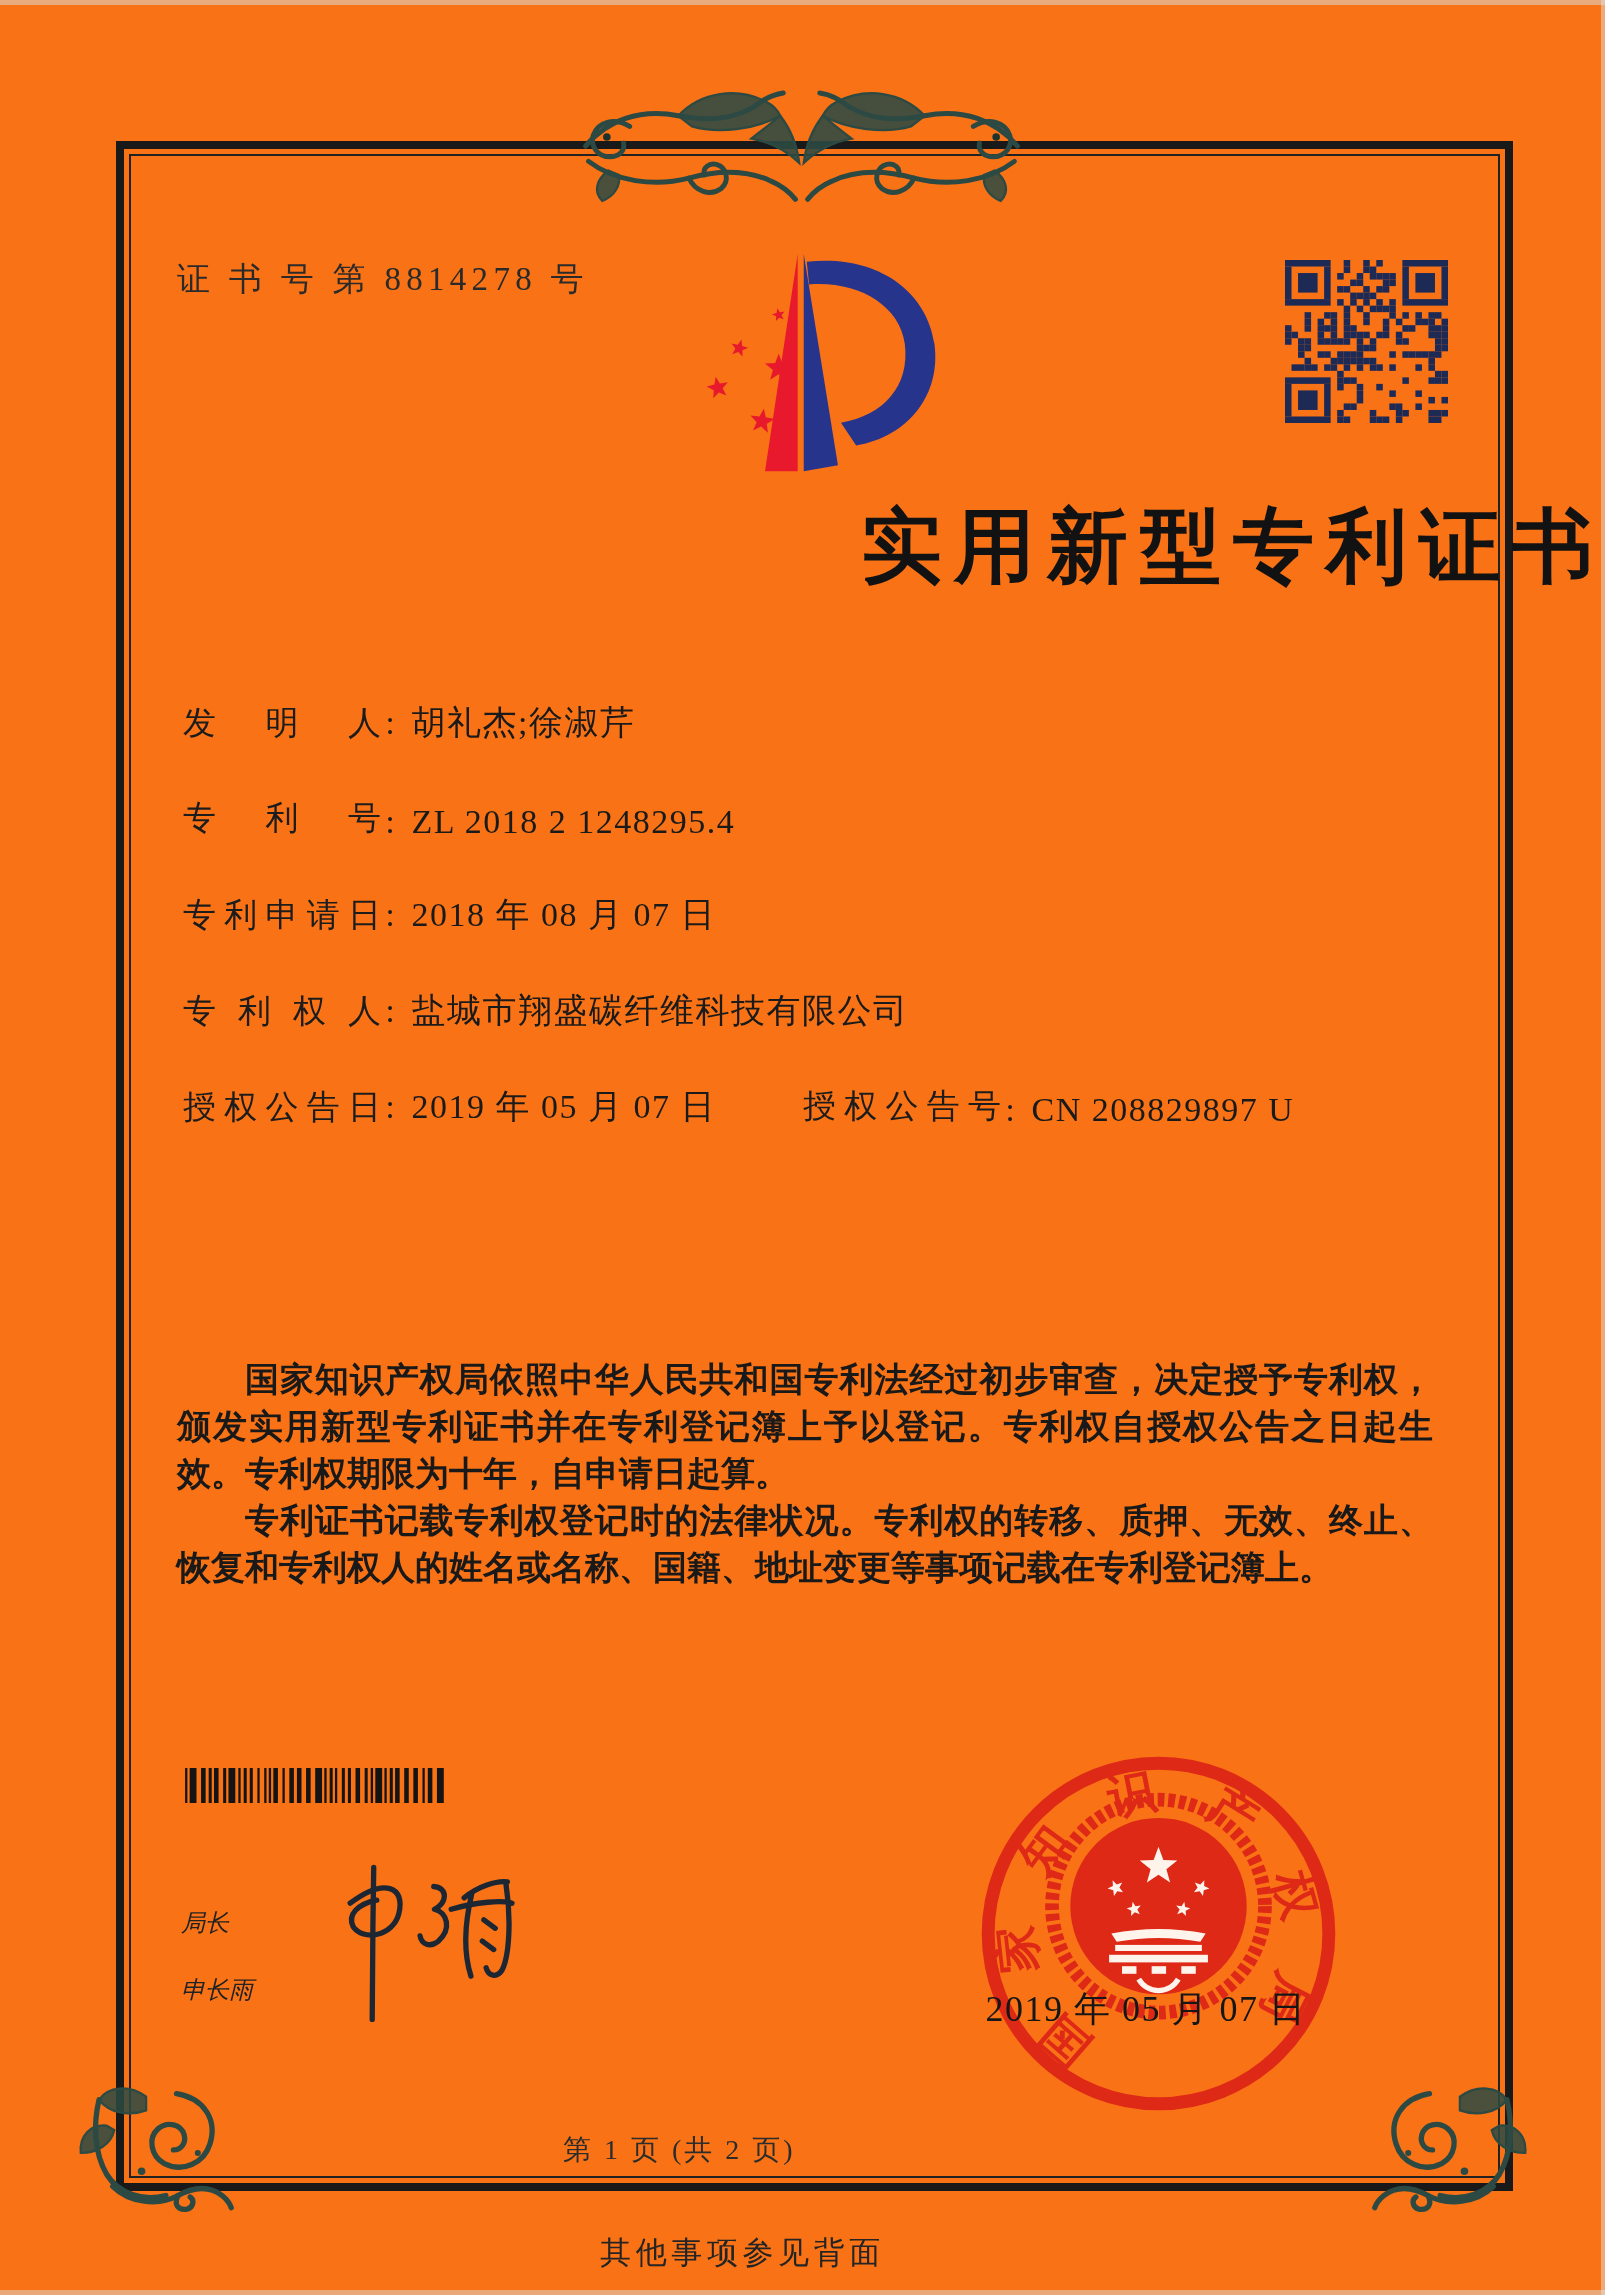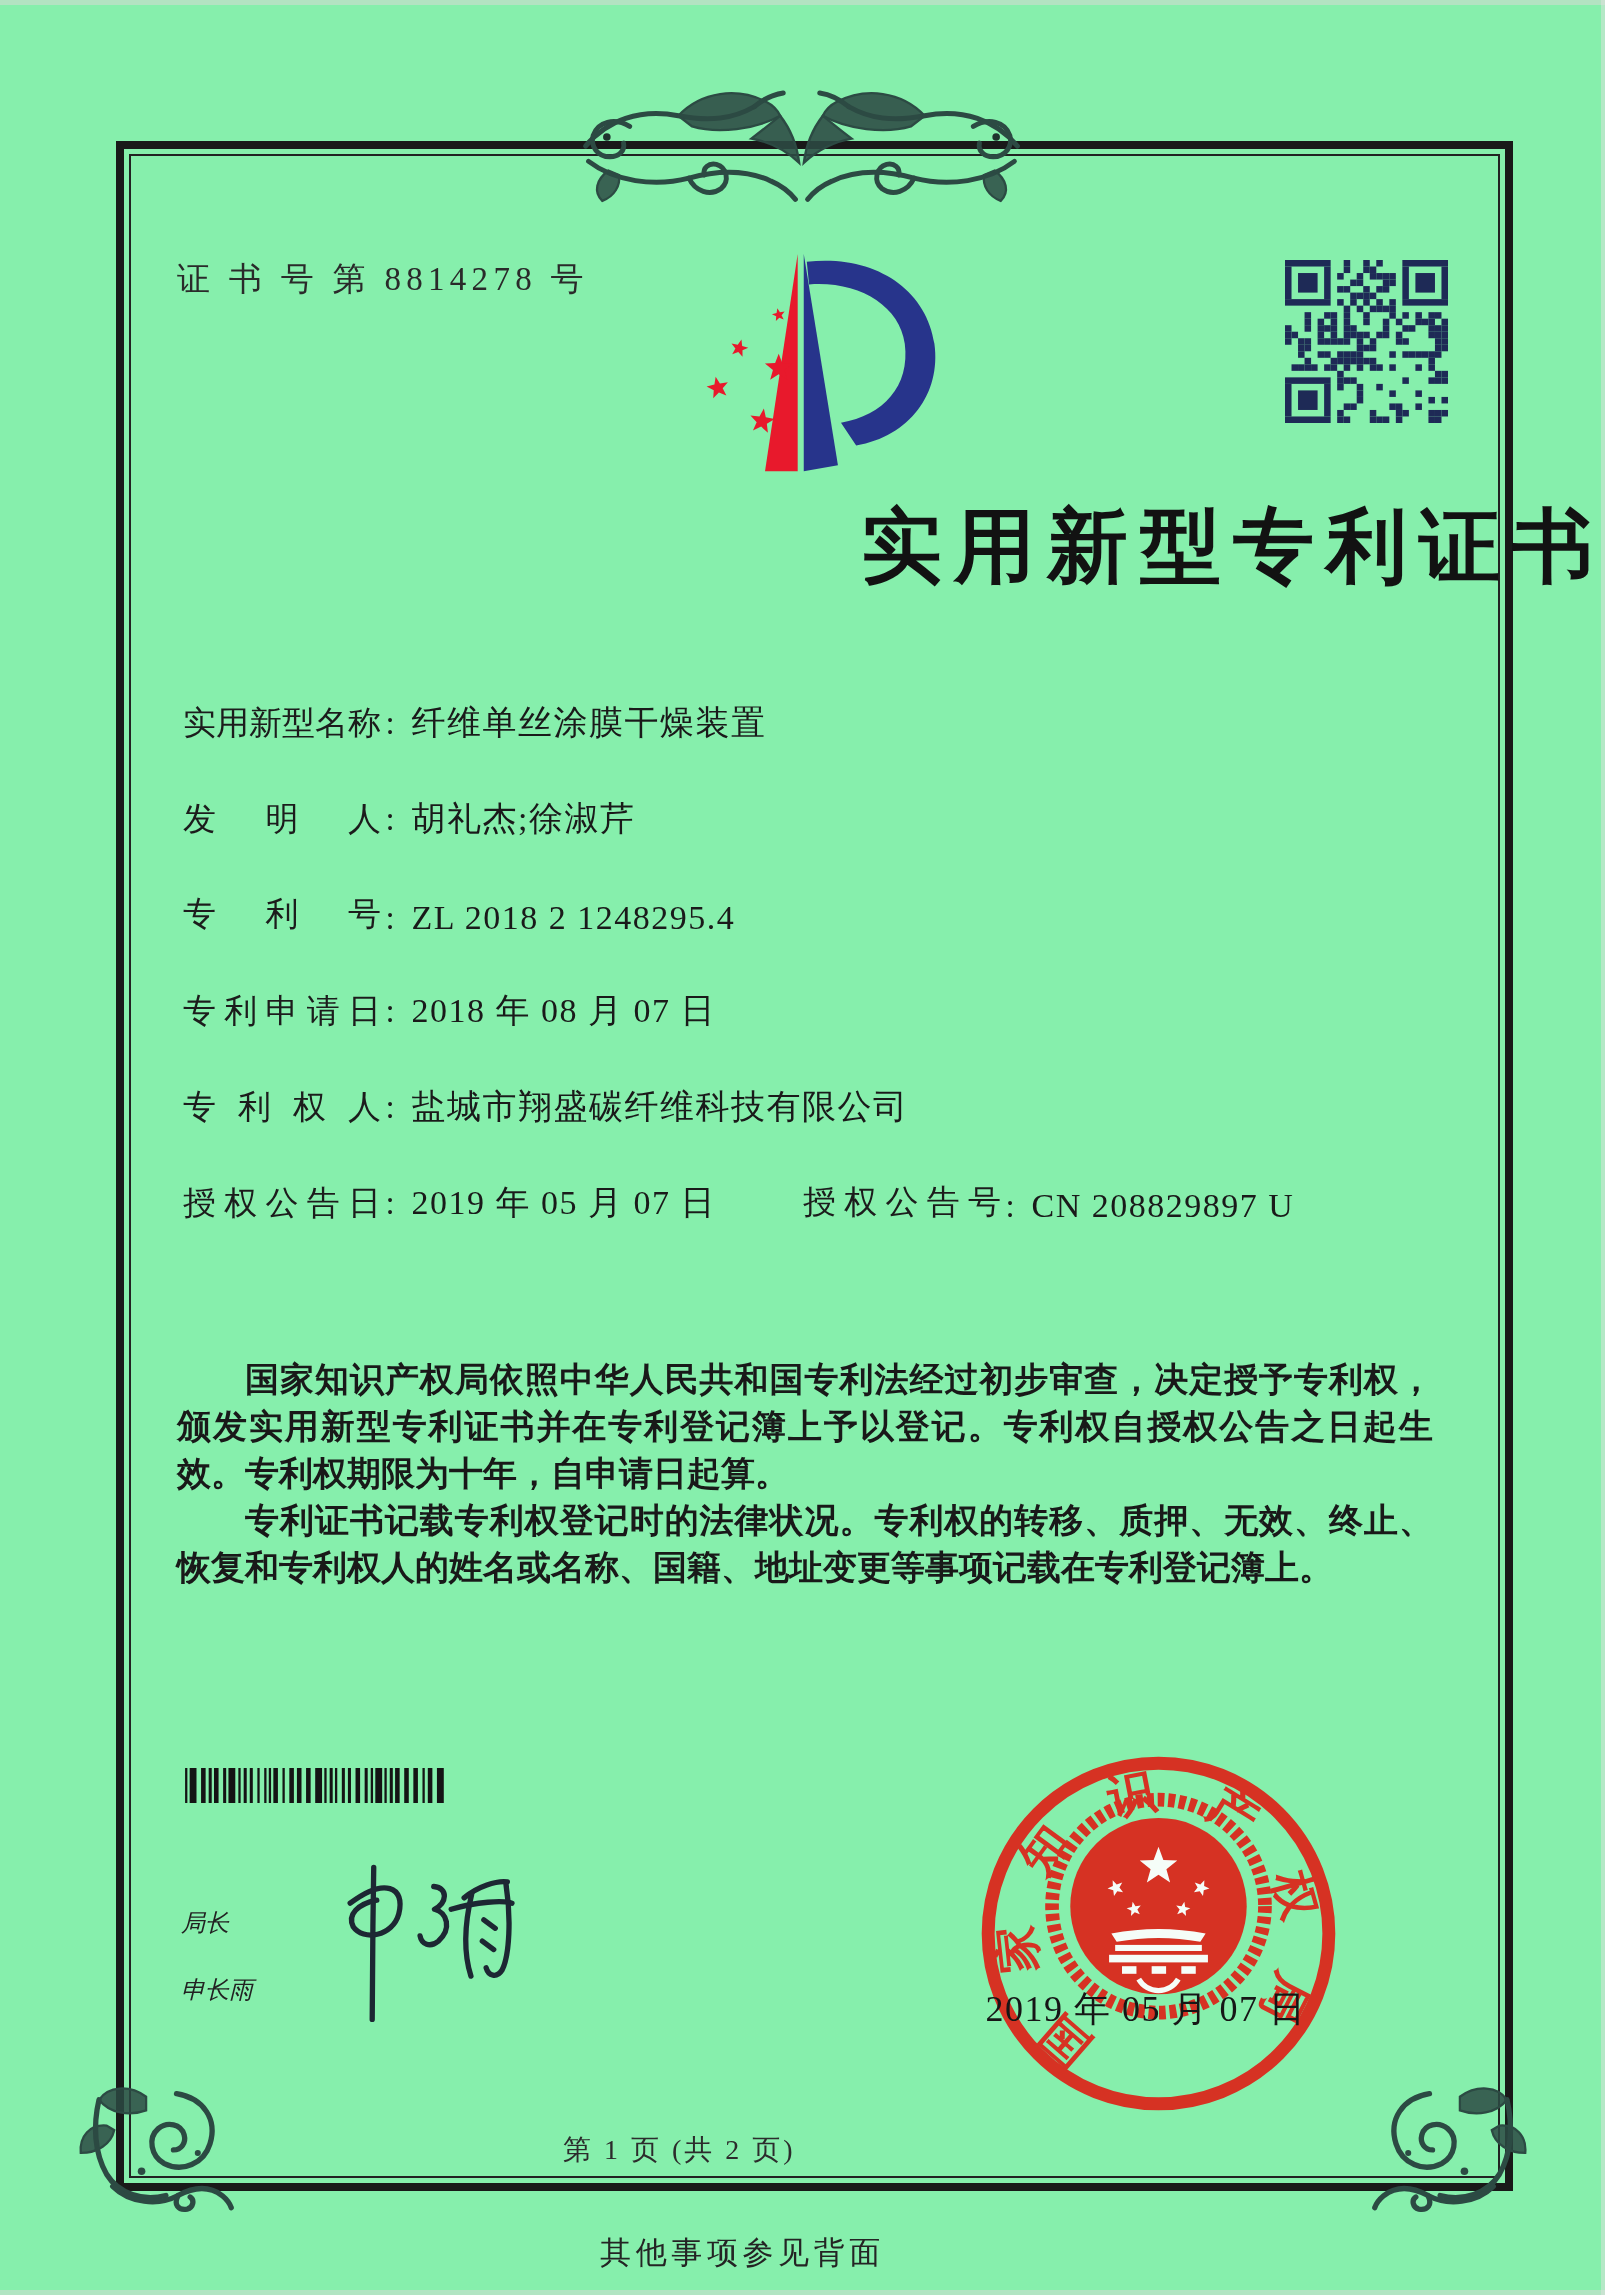--- a/index.html
+++ b/index.html
@@ -1,18 +1,18 @@
 <!DOCTYPE html>
 <html style="font-size:12px"><head>
 <meta charset="utf-8">
 <style>
   html,body{margin:0;padding:0;background:#ffffff;}
   .page{
     position:relative; width:1605px; height:2295px; overflow:hidden;
-    background:#86efac;
+    background:#f97316;
     font-family:"Liberation Serif","DejaVu Serif",serif;
     color:#1d1d1d;
   }
   
   .scan-edge-top{position:absolute;left:0;top:0;width:100%;height:4.6px;background:#d9d9d6;opacity:.55;}
   .scan-edge-bottom{position:absolute;left:0;bottom:0;width:100%;height:5.3px;background:#dcdcd9;opacity:.5;}
   .scan-edge-right{position:absolute;right:0;top:0;width:3.8px;height:100%;background:#e2e2df;opacity:.5;}
 
   
   .frame{position:absolute;left:116px;top:141px;width:1397px;height:2050px;border:8.4px solid #191919;box-sizing:border-box;}
@@ -319,23 +319,20 @@
         <rect x="145.52" y="205.44" width="8.56" height="8.56" fill="#1e2a56"></rect>
         <rect x="188.32000000000002" y="205.44" width="8.56" height="8.56" fill="#1e2a56"></rect>
         <rect x="196.88000000000002" y="205.44" width="8.56" height="8.56" fill="#1e2a56"></rect>
       </g>
   </svg>
 
   <div class="doc-title">实用新型专利证书</div>
 
   <div class="fields">
     <div class="frow">
-      <span class="flabel">实用新型名称</span><span class="fcolon">:</span><span class="fvalue">纤维单丝涂膜干燥装置</span>
-    </div>
-    <div class="frow">
       <span class="flabel">发明人</span><span class="fcolon">:</span><span class="fvalue">胡礼杰;徐淑芹</span>
     </div>
     <div class="frow">
       <span class="flabel">专利号</span><span class="fcolon">:</span><span class="fvalue">ZL 2018 2 1248295.4</span>
     </div>
     <div class="frow">
       <span class="flabel">专利申请日</span><span class="fcolon">:</span><span class="fvalue">2018 年 08 月 07 日</span>
     </div>
     <div class="frow">
       <span class="flabel">专利权人</span><span class="fcolon">:</span><span class="fvalue">盐城市翔盛碳纤维科技有限公司</span>

